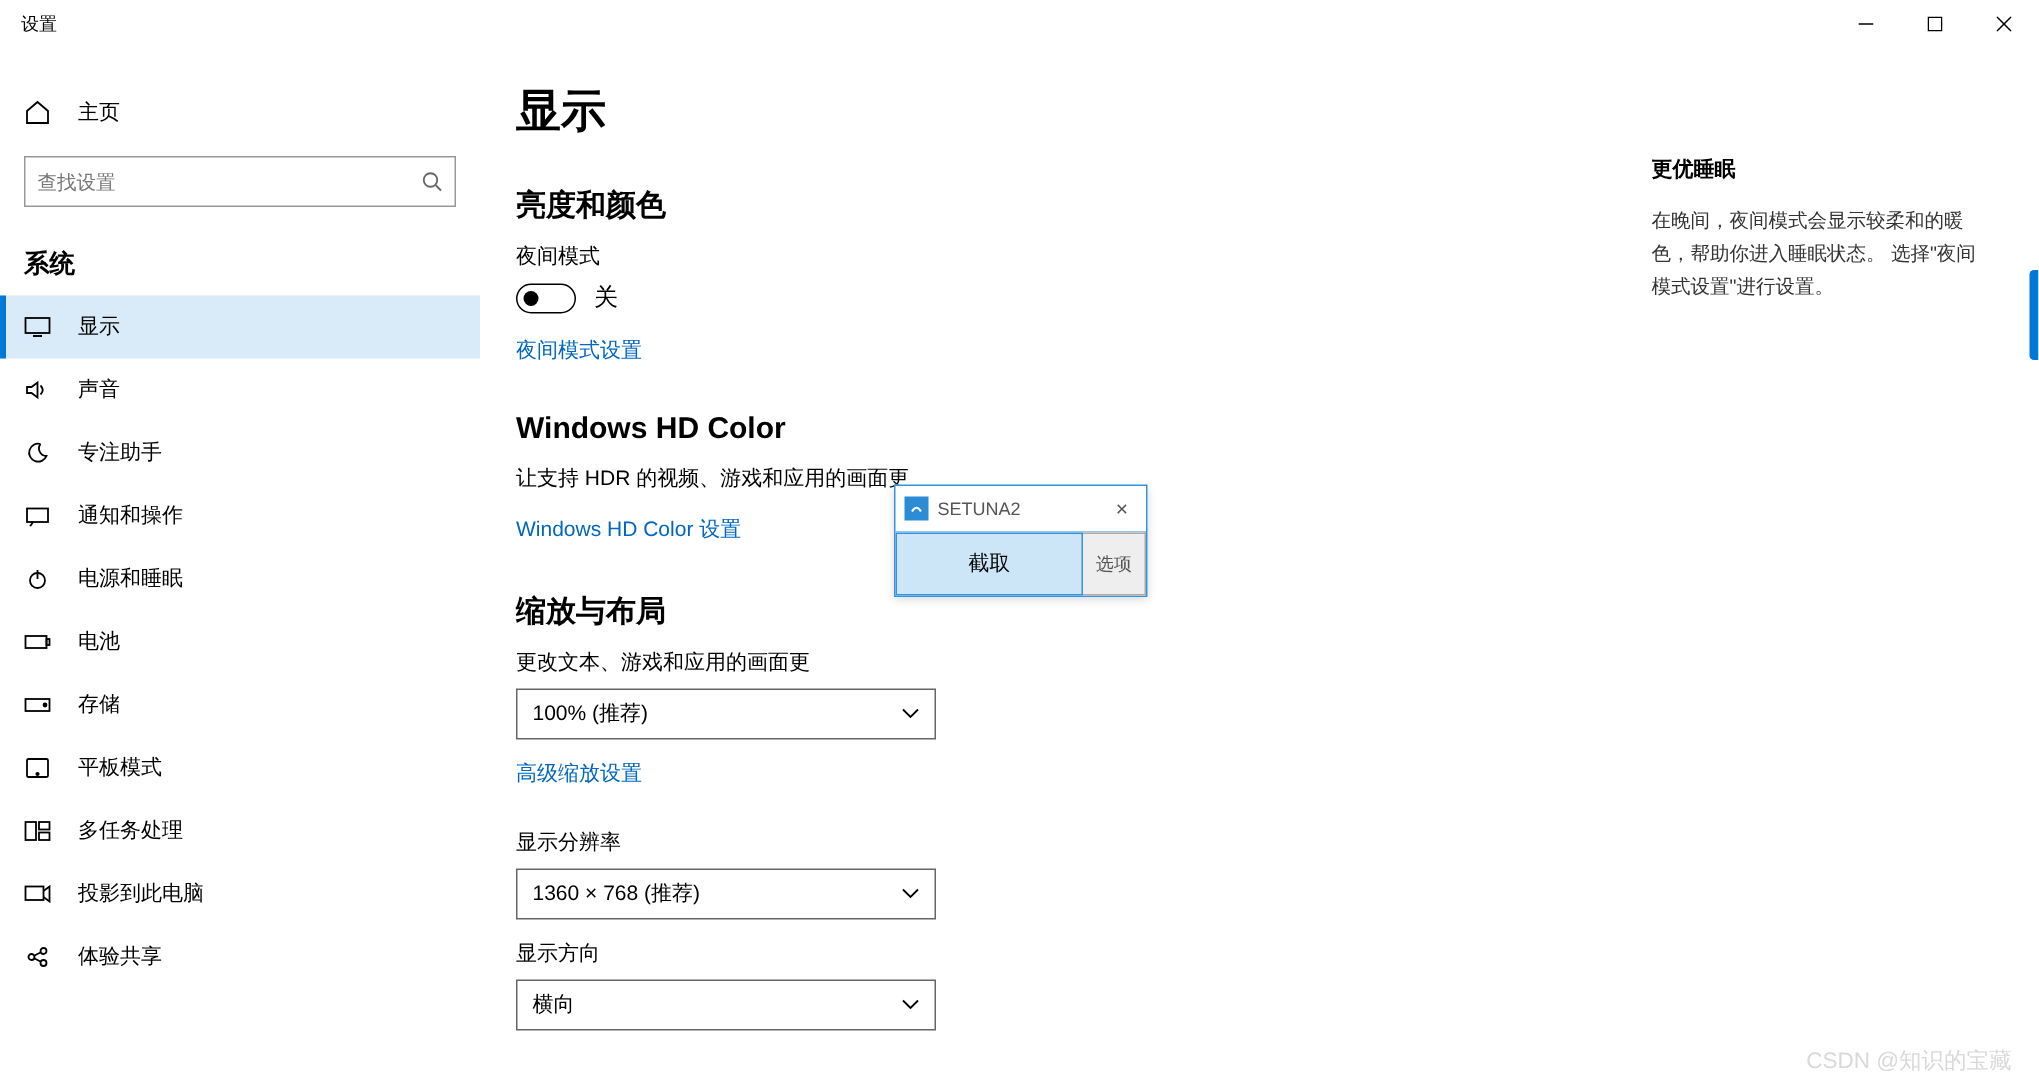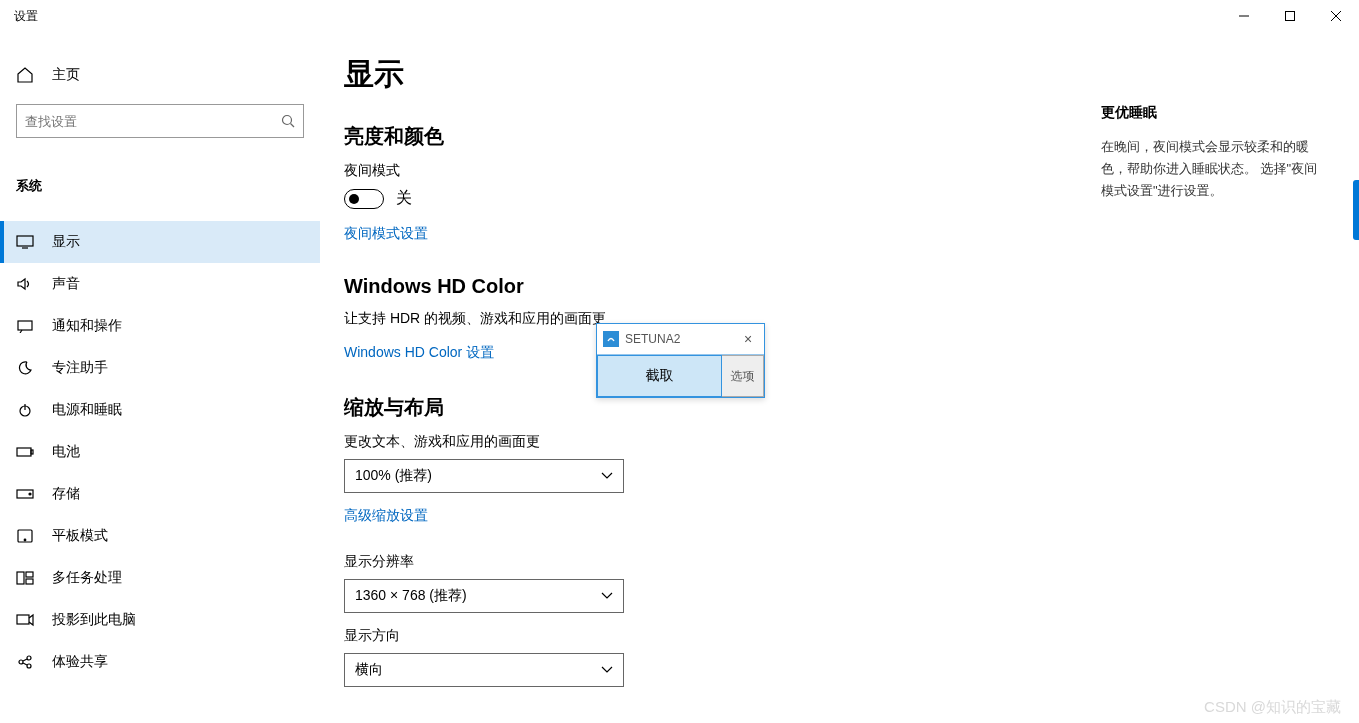--- a/index.html
+++ b/index.html
@@ -14,24 +14,24 @@
 
 
 .container { display:flex; height:calc(100% - 32px); }
 .sidebar { width:320px; padding-top:24px; }
 .main { flex:1; padding:22px 0 0 24px; overflow:hidden; position:relative; }
 .right-bar { position:absolute; right:0; top:180px; width:6px; height:60px; background:#0078d7; border-radius:3px 0 0 3px; }
 
 
 .home-row { display:flex; align-items:center; gap:18px; padding:10px 16px; cursor:default; }
 .home-row .lbl { font-size:14px; }
-.search-wrap { margin:10px 16px 31px 16px; }
+.search-wrap { margin:10px 16px 18px 16px; }
 .search-box { width:100%; height:34px; border:1px solid #999; display:flex; align-items:center; padding:0 8px; }
 .search-box input { flex:1; border:none; outline:none; font-size:13px; background:transparent; }
-.section-hdr { font-size:13px; font-weight:600; padding:8px 16px 26px 16px; }
+.section-hdr { font-size:17px; font-weight:600; padding:8px 16px 10px 16px; }
 .nav-item { display:flex; align-items:center; gap:18px; padding:12px 16px; font-size:14px; position:relative; }
 .nav-item.active { background:#d9eaf8; }
 .nav-item.active::before { content:""; position:absolute; left:0; top:0; bottom:0; width:4px; background:#0078d7; }
 .nav-icon { width:18px; display:flex; justify-content:center; }
 
 
 h1 { font-size:30px; font-weight:600; margin-bottom:28px; }
 h2 { font-size:20px; font-weight:600; margin:16px 0 12px 0; }
 .sub-lbl { font-size:14px; margin:12px 0 8px 0; }
 .desc { font-size:14px; margin:6px 0; }
@@ -121,34 +121,34 @@
       <span class="nav-icon">
           <svg width="18" height="14" viewBox="0 0 18 14" fill="none" stroke="#000" stroke-width="1.2">
             <path d="M2 5 H5 L9 2 V12 L5 9 H2 Z"></path>
             <path d="M11 4 Q14 7 11 10"></path>
           </svg>
         </span>
       <span>声音</span>
     </div>
     <div class="nav-item">
       <span class="nav-icon">
+          <svg width="16" height="16" viewBox="0 0 16 16" fill="none" stroke="#000" stroke-width="1.2">
+            <path d="M10 2 A6 6 0 1 0 14 10 A5 5 0 0 1 10 2"></path>
+          </svg>
+        </span>
+      <span>专注助手</span>
+    </div>
+    <div class="nav-item">
+      <span class="nav-icon">
           <svg width="18" height="14" viewBox="0 0 18 14" fill="none" stroke="#000" stroke-width="1.2">
             <rect x="2" y="2" width="14" height="9"></rect>
             <path d="M6 11 L4 14"></path>
           </svg>
         </span>
       <span>通知和操作</span>
-    </div>
-    <div class="nav-item">
-      <span class="nav-icon">
-          <svg width="16" height="16" viewBox="0 0 16 16" fill="none" stroke="#000" stroke-width="1.2">
-            <path d="M10 2 A6 6 0 1 0 14 10 A5 5 0 0 1 10 2"></path>
-          </svg>
-        </span>
-      <span>专注助手</span>
     </div>
     <div class="nav-item">
       <span class="nav-icon">
           <svg width="16" height="16" viewBox="0 0 16 16" fill="none" stroke="#000" stroke-width="1.2">
             <circle cx="8" cy="9" r="5"></circle>
             <line x1="8" y1="2" x2="8" y2="8"></line>
           </svg>
         </span>
       <span>电源和睡眠</span>
     </div>

